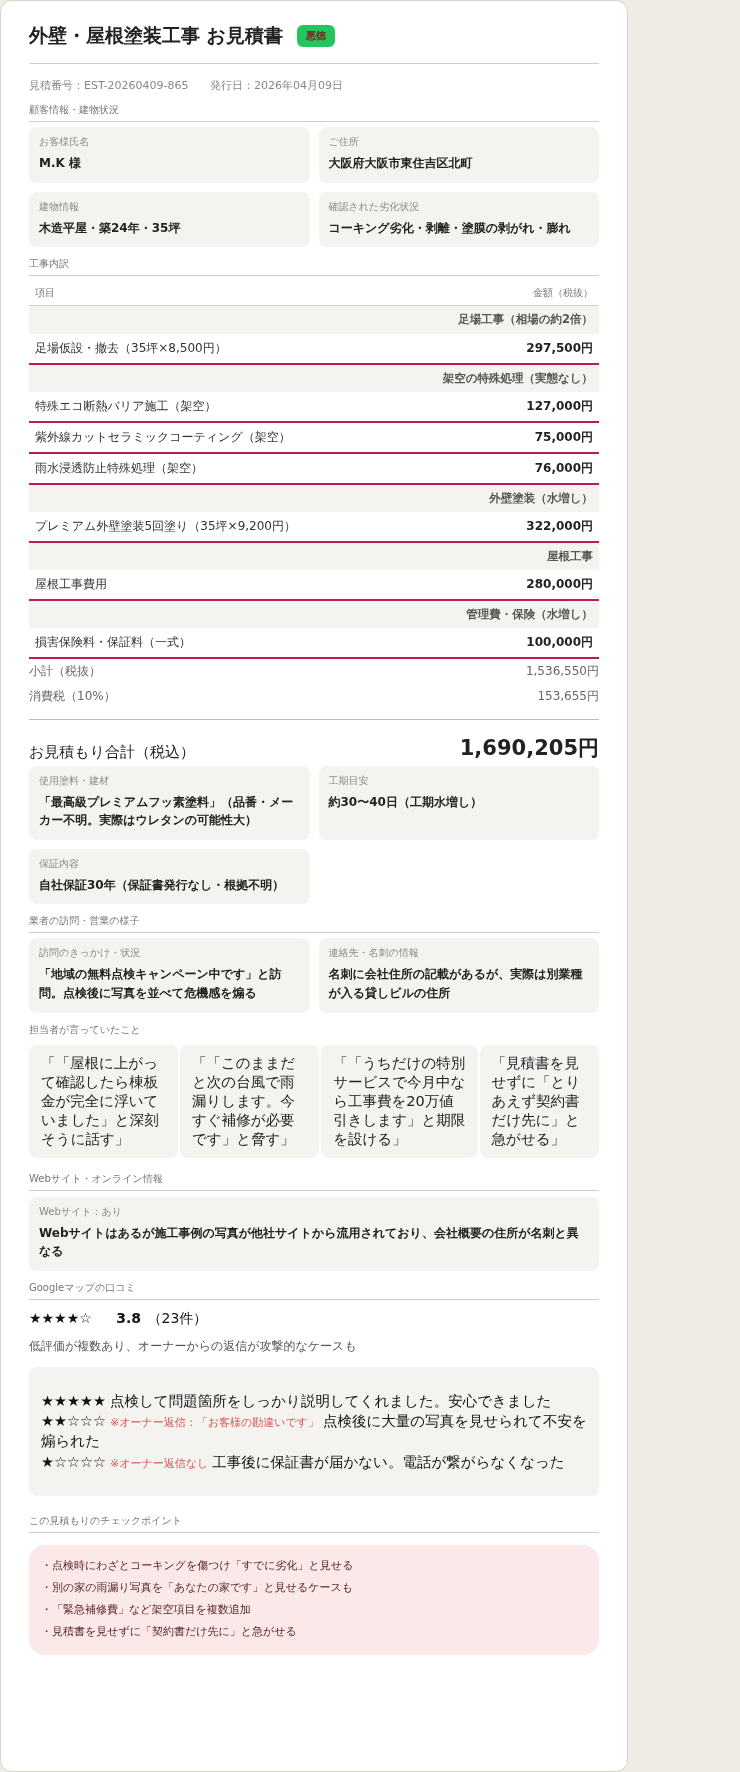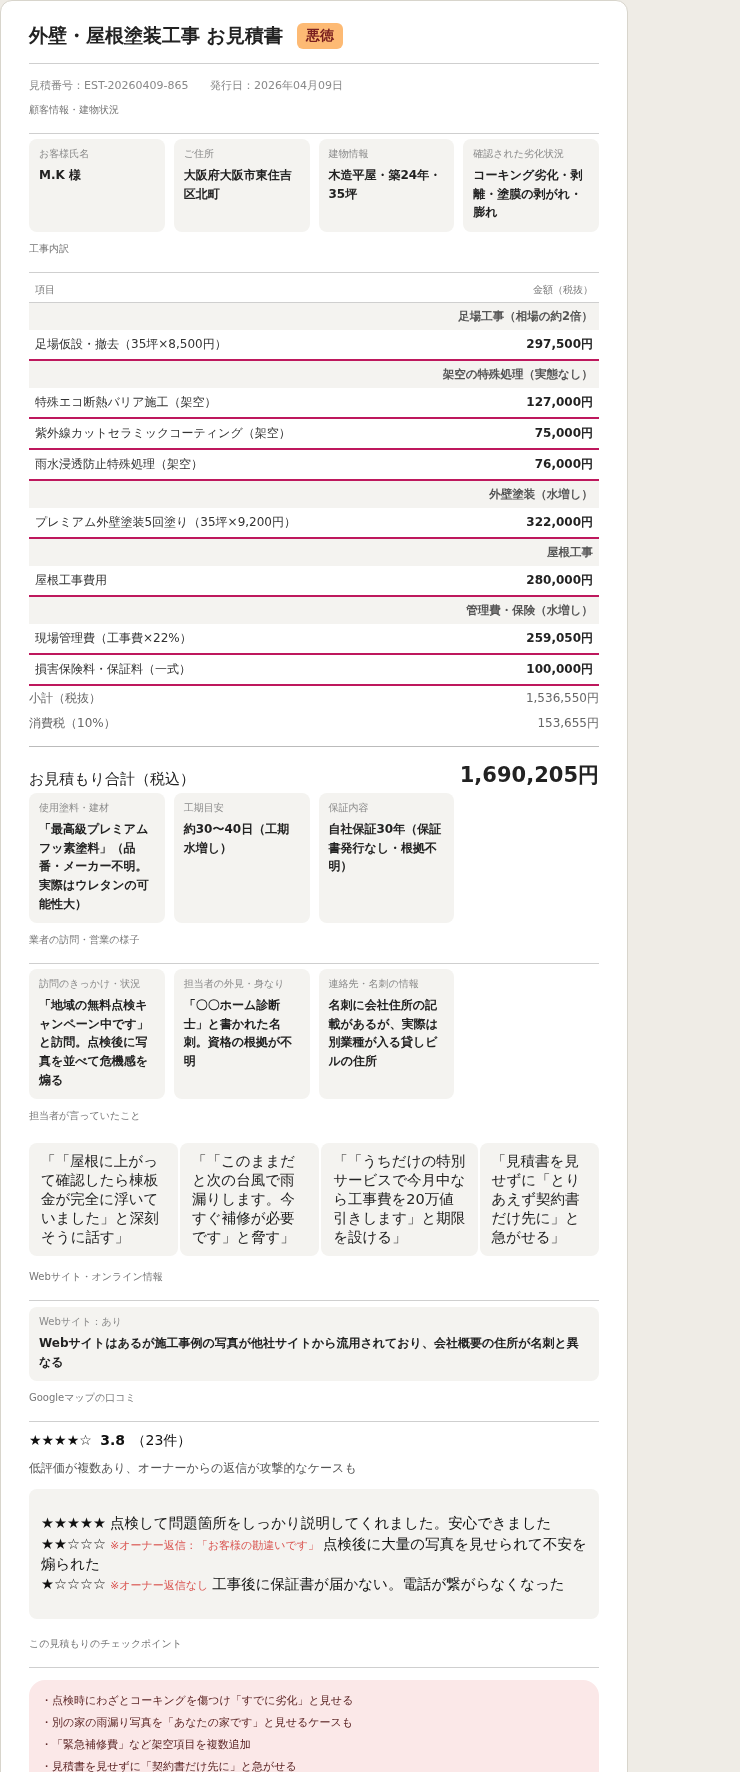--- a/index.html
+++ b/index.html
@@ -24,44 +24,44 @@
     gap: 14px;
     padding-bottom: 14px;
     border-bottom: 1px solid #cfcfcf;
   }
   .title {
     font-size: 19px;
     font-weight: bold;
     color: #222;
   }
   .badge {
-    background: #fdba74;
+    background: #22c55e;
     color: #7a1f1f;
-    font-size: 14px;
+    font-size: 10px;
     font-weight: bold;
     padding: 4px 9px;
     border-radius: 6px;
   }
   .meta {
     font-size: 11px;
     color: #888;
     margin-top: 14px;
   }
   .meta span + span { margin-left: 18px; }
   .section-label {
     font-size: 10px;
     color: #777;
     margin-top: 10px;
-    padding-bottom: 16px;
+    padding-bottom: 4px;
     border-bottom: 1px solid #cfcfcf;
   }
   .section-label.plain { border-bottom: none; }
   .grid2 {
     display: grid;
-    grid-template-columns: 1fr 1fr 1fr 1fr;
+    grid-template-columns: 1fr 1fr;
     gap: 9px 9px;
     margin-top: 5px;
   }
   .card {
     background: #f4f3f0;
     border-radius: 8px;
     padding: 8px 10px 10px 10px;
   }
   .card .lbl {
     font-size: 10px;
@@ -134,21 +134,21 @@
     border-radius: 8px;
     padding: 9px 12px;
     font-size: 14.5px;
     color: #222;
   }
   .rating {
     font-size: 14px;
     margin-top: 10px;
     color: #111;
   }
-  .rating .score { font-weight: bold; margin-left: 4px; }
+  .rating .score { font-weight: bold; margin-left: 20px; }
   .rating .count { margin-left: 2px; }
   .note {
     font-size: 12px;
     color: #555;
     margin-top: 10px;
   }
   .reviews {
     background: #f4f3f0;
     border-radius: 8px;
     padding: 24px 12px;
@@ -248,24 +248,20 @@
           <td colspan="2">屋根工事</td>
         </tr>
       <tr class="item">
         <td>屋根工事費用</td>
         <td class="amt">280,000円</td>
       </tr>
       <tr class="cat">
           <td colspan="2">管理費・保険（水増し）</td>
         </tr>
       <tr class="item">
-        <td>現場管理費（工事費×22%）</td>
-        <td class="amt">259,050円</td>
-      </tr>
-      <tr class="item">
         <td>損害保険料・保証料（一式）</td>
         <td class="amt">100,000円</td>
       </tr>
     </tbody>
   </table>
   <div class="sumrow">
     <span>小計（税抜）</span>
     <span>1,536,550円</span>
   </div>
   <div class="sumrow">
@@ -290,24 +286,20 @@
       <div class="lbl">保証内容</div>
       <div class="val">自社保証30年（保証書発行なし・根拠不明）</div>
     </div>
   </div>
 
   <div class="section-label">業者の訪問・営業の様子</div>
   <div class="grid2">
     <div class="card">
       <div class="lbl">訪問のきっかけ・状況</div>
       <div class="val">「地域の無料点検キャンペーン中です」と訪問。点検後に写真を並べて危機感を煽る</div>
-    </div>
-    <div class="card">
-      <div class="lbl">担当者の外見・身なり</div>
-      <div class="val">「〇〇ホーム診断士」と書かれた名刺。資格の根拠が不明</div>
     </div>
     <div class="card">
       <div class="lbl">連絡先・名刺の情報</div>
       <div class="val">名刺に会社住所の記載があるが、実際は別業種が入る貸しビルの住所</div>
     </div>
   </div>
 
   <div class="section-label plain">担当者が言っていたこと</div>
   <div class="quotes">
     <div class="quote">「「屋根に上がって確認したら棟板金が完全に浮いていました」と深刻そうに話す」</div>

